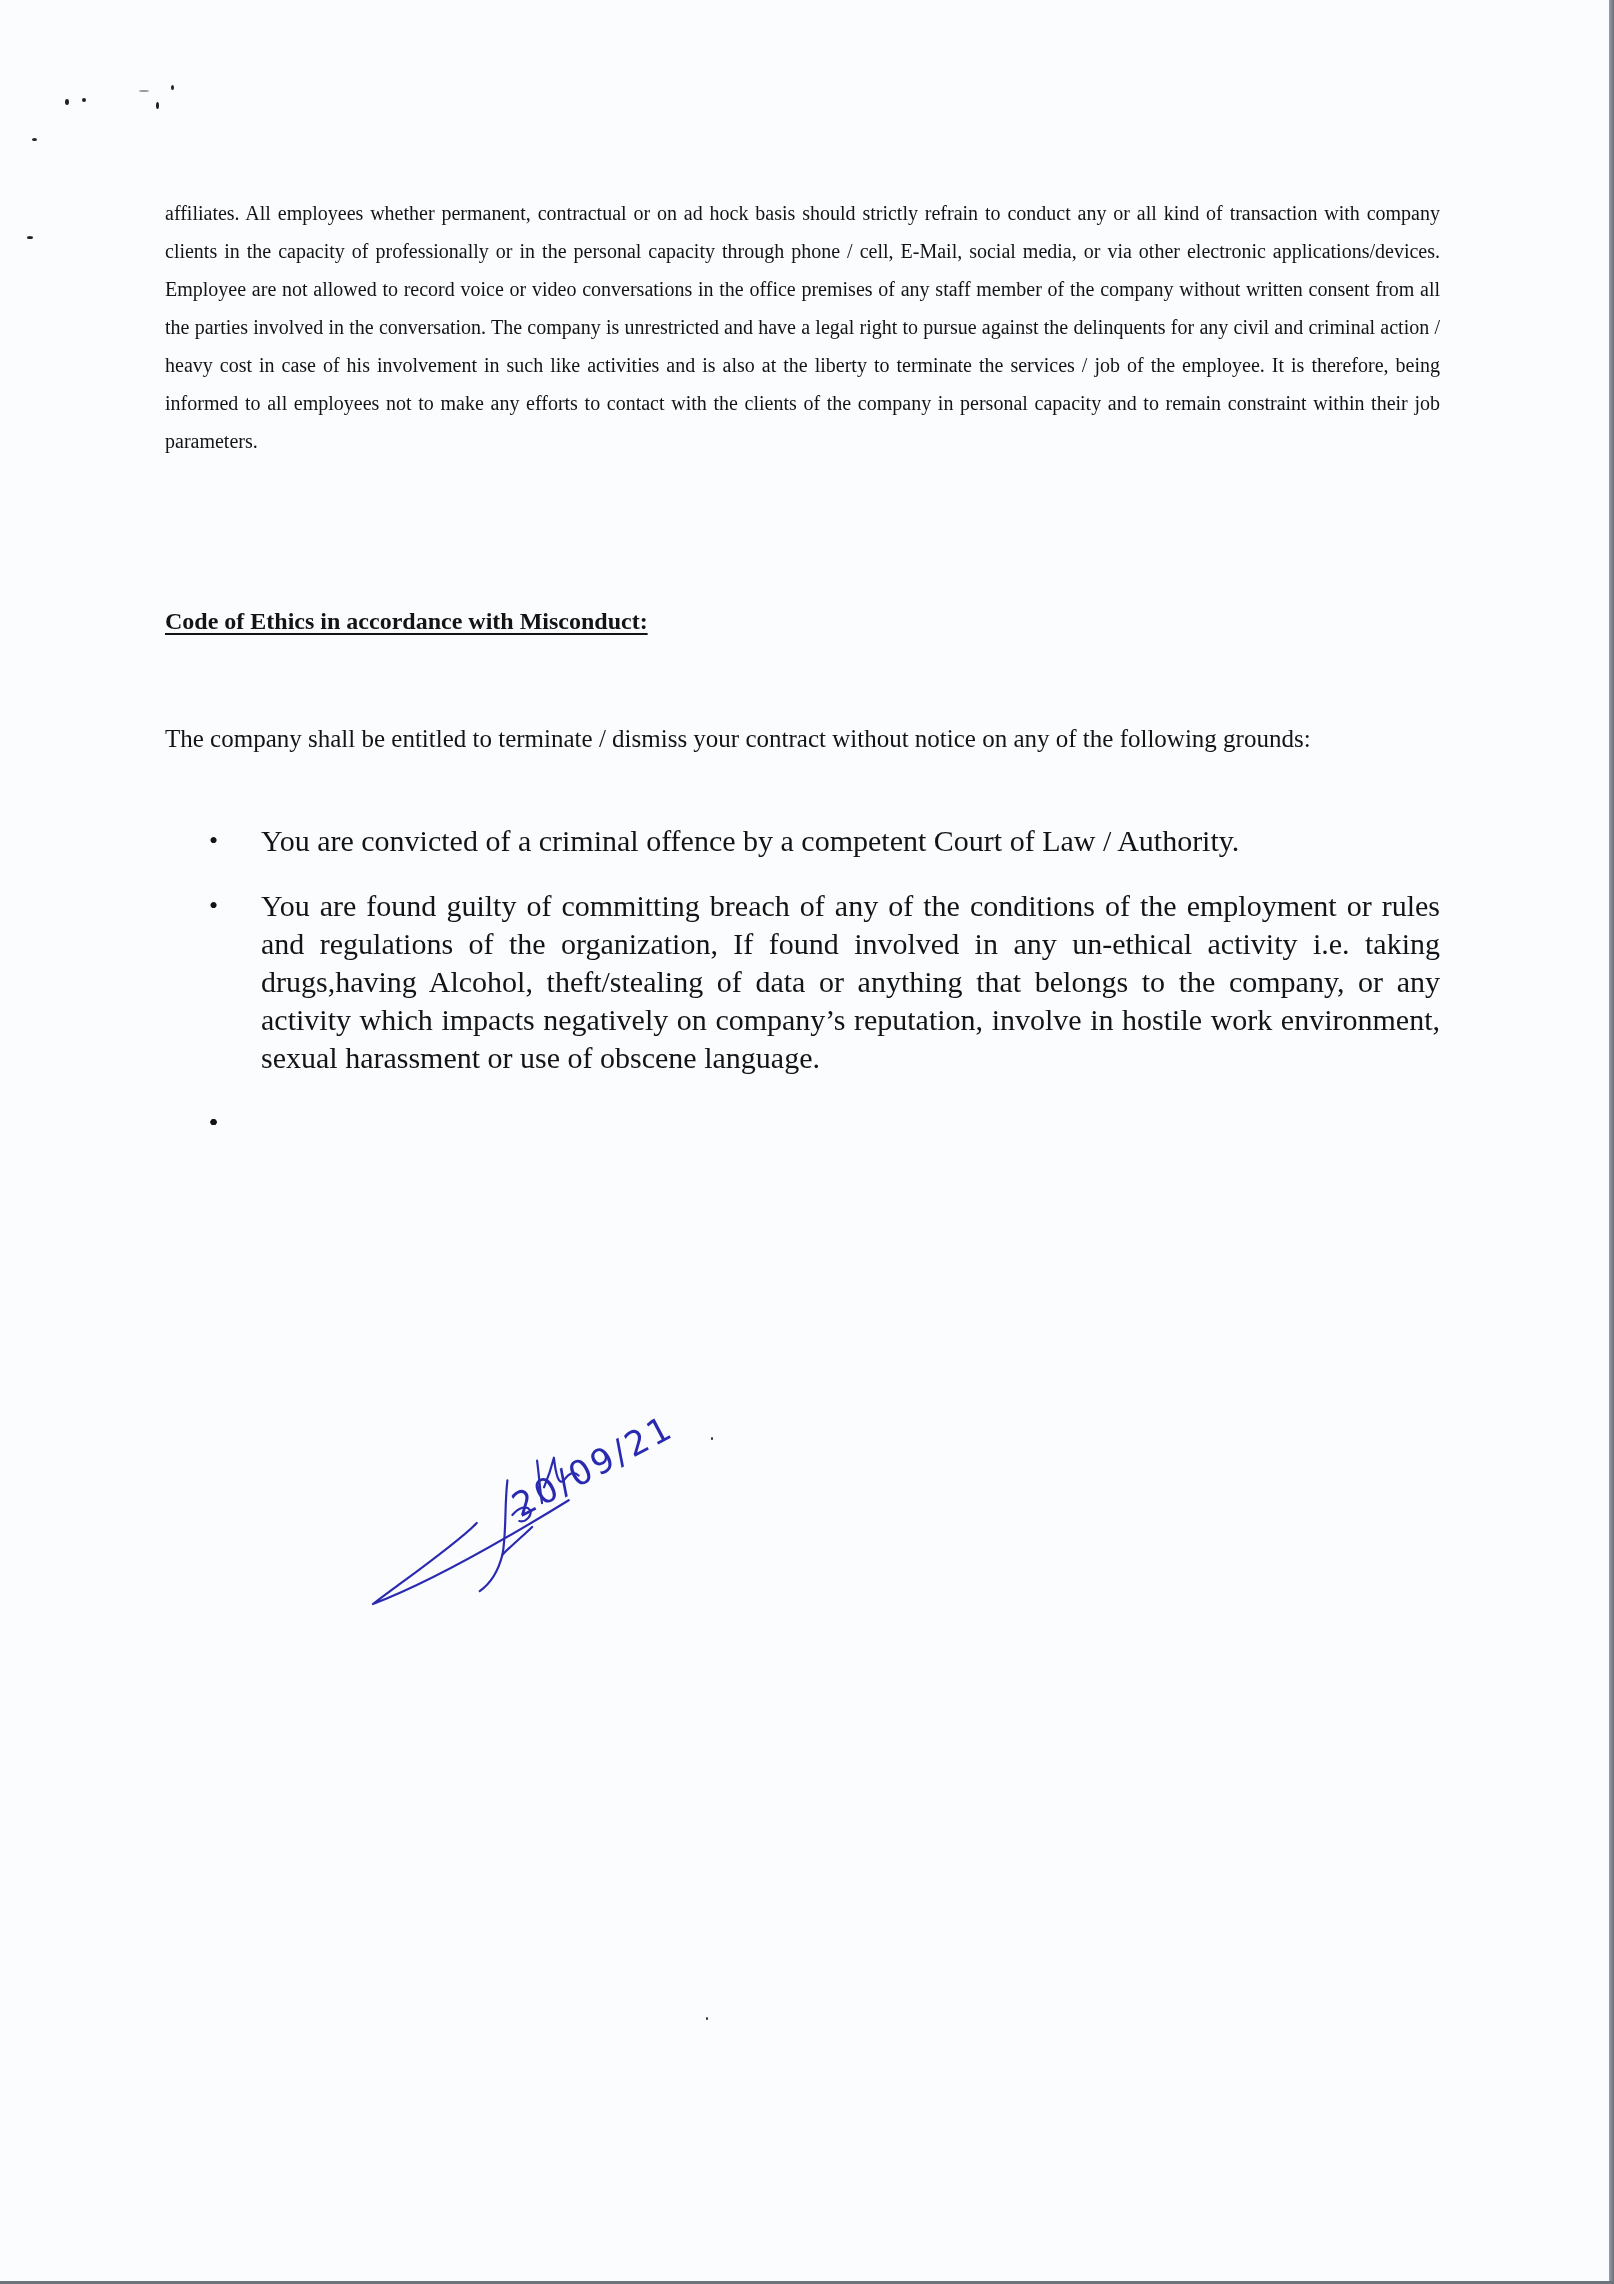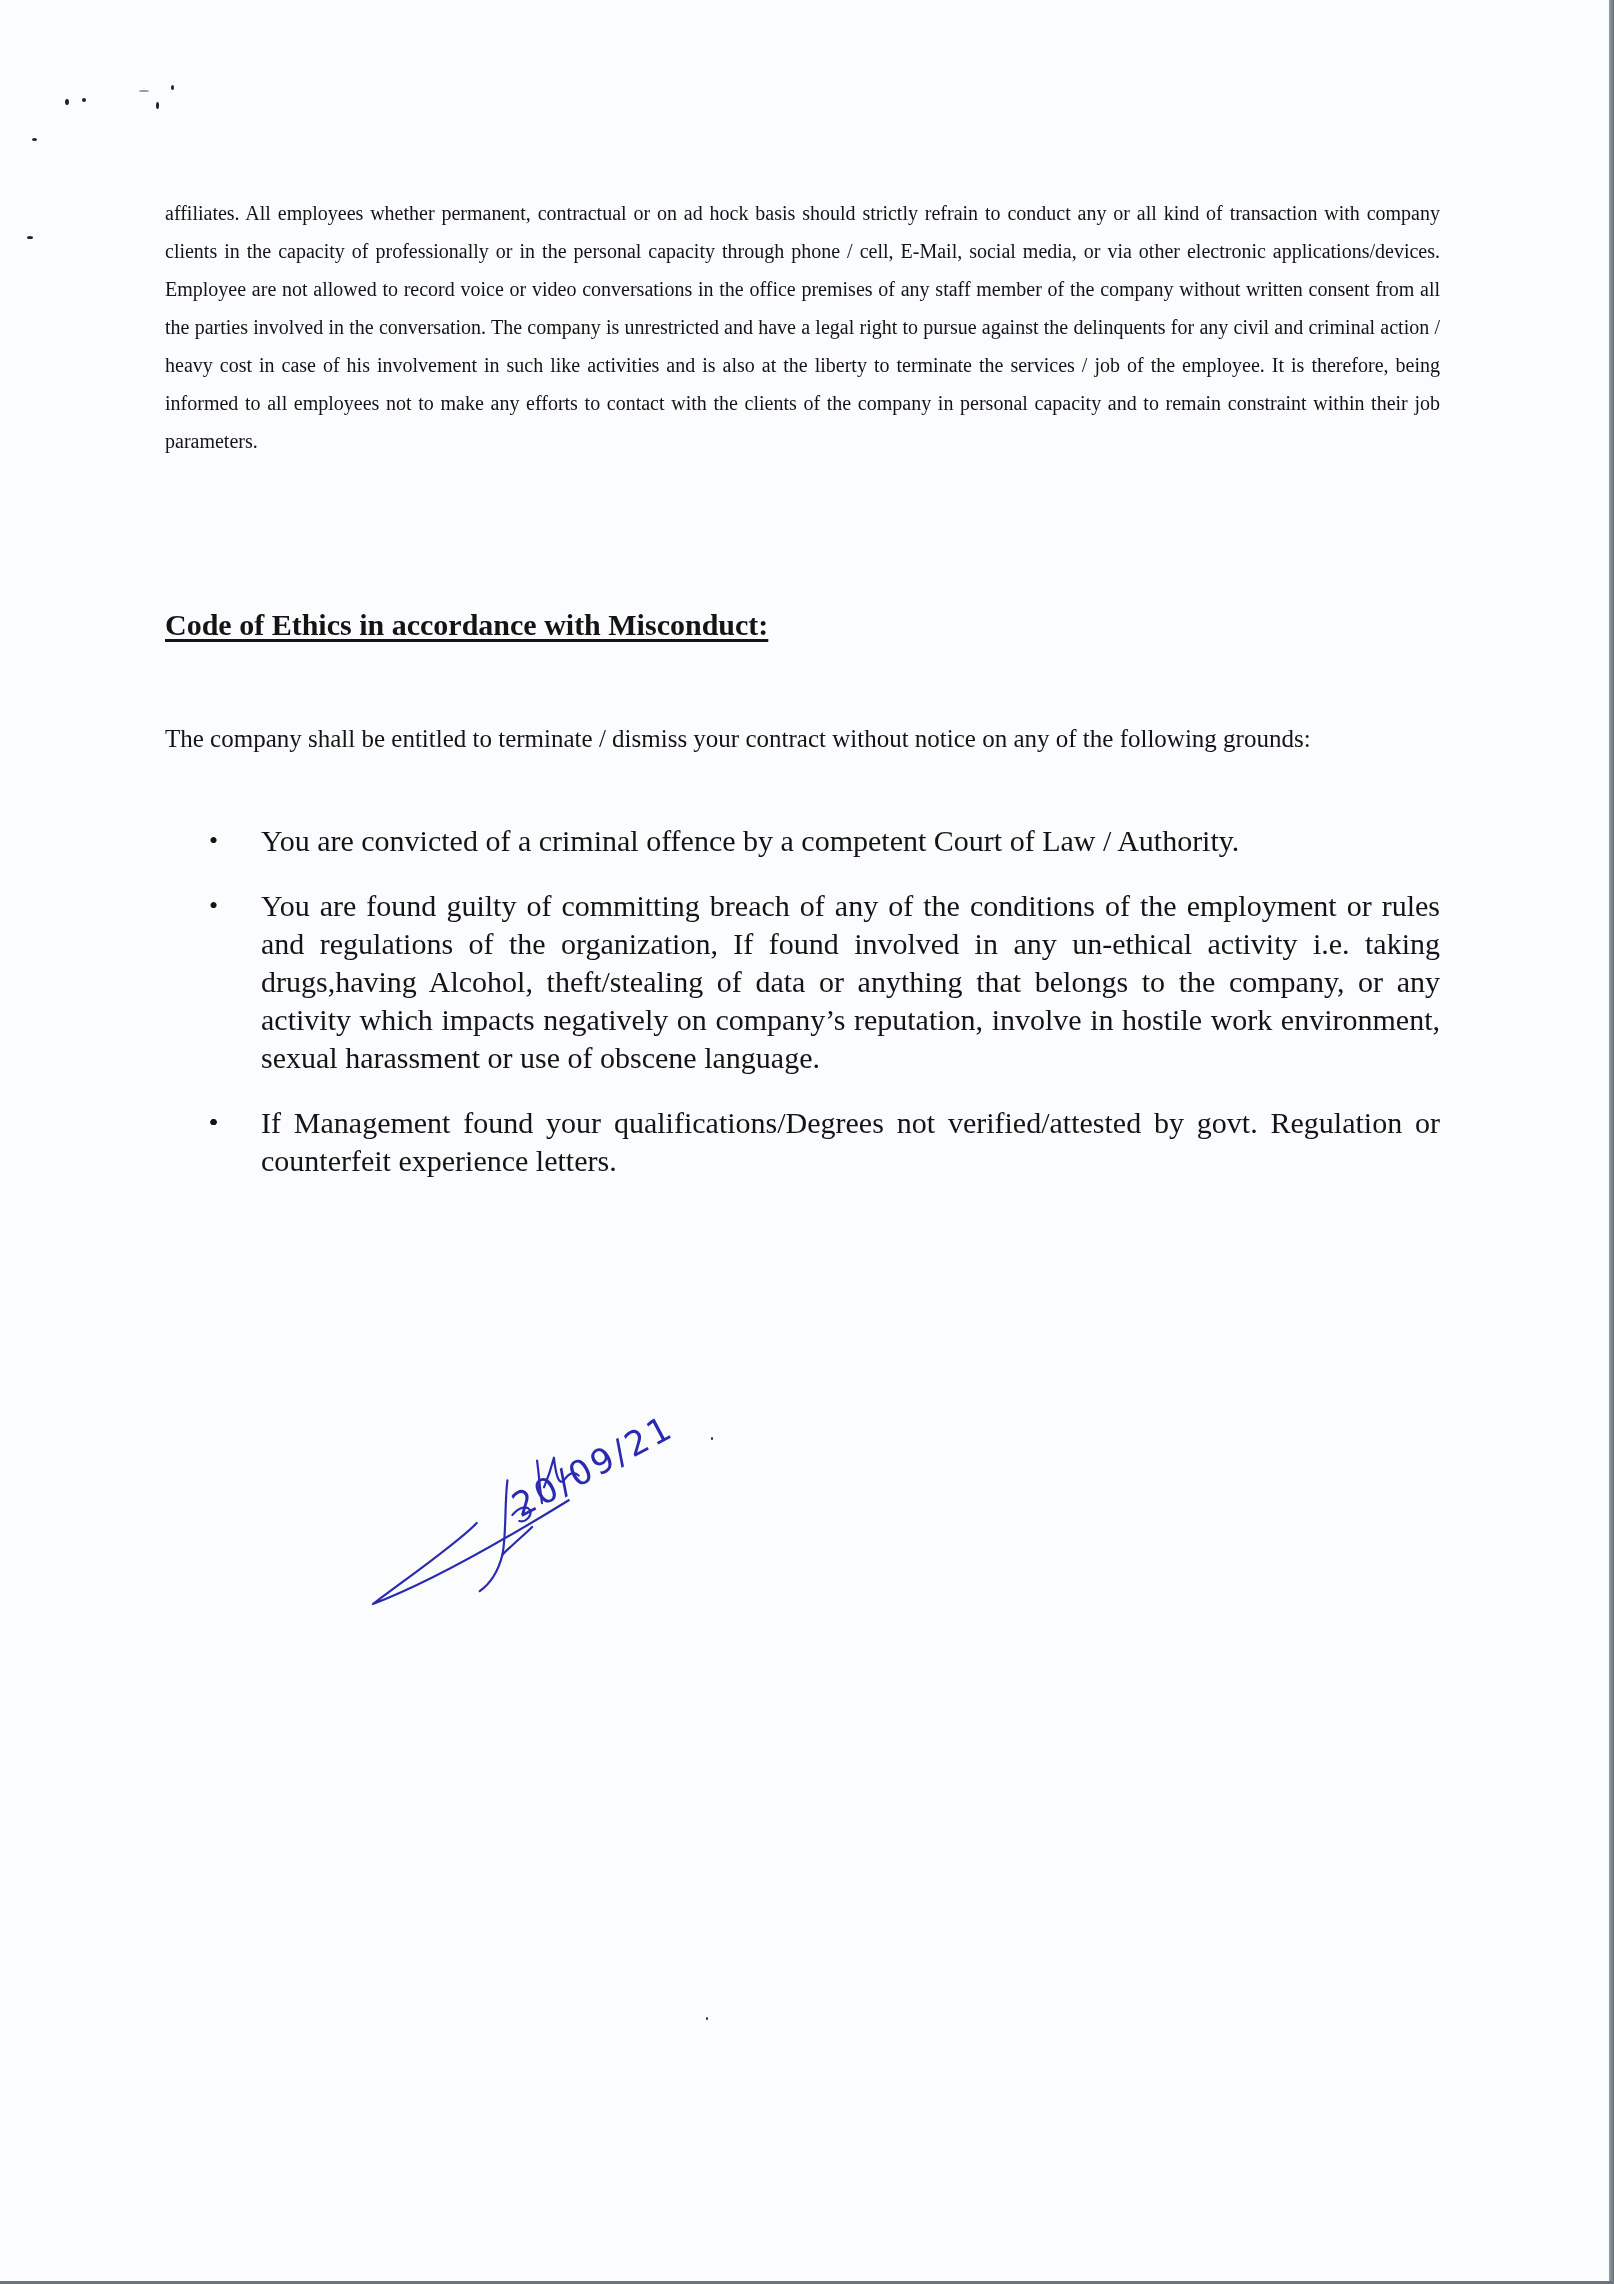--- a/index.html
+++ b/index.html
@@ -19,21 +19,21 @@
     }
     .speck { position: absolute; background: #222; border-radius: 50%; }
     .content {
       position: absolute; left: 165px; top: 194px; width: 1275px;
     }
     .para {
       font-size: 20px; line-height: 38px; text-align: justify; margin: 0;
     }
     .heading {
       position: absolute; left: 165px; top: 608px;
-      font-size: 30px; font-weight: bold; text-decoration: underline;
+      font-size: 24px; font-weight: bold; text-decoration: underline;
       text-underline-offset: 4px; margin: 0;
     }
     .intro {
       position: absolute; left: 165px; top: 720px; width: 1275px;
       font-size: 25px; line-height: 38px; margin: 0;
     }
     .bullets {
       position: absolute; left: 165px; top: 822px; width: 1275px;
       list-style: none; margin: 0; padding: 0;
     }
@@ -88,21 +88,20 @@
     <span>You are found guilty of committing breach of any of the conditions of the employment or rules and regulations of the organization, If found involved in any un-ethical activity i.e. taking drugs,having Alcohol, theft/stealing of data or anything that belongs to the company, or any activity which impacts negatively on company’s reputation, involve in hostile work environment, sexual harassment or use of obscene language.</span>
   </li>
   <li class="bullet">
     <span class="dot">•</span>
   </li>
   <li class="bullet">
     <span class="dot">•</span>
   </li>
   <li class="bullet">
     <span class="dot">•</span>
-    <span>If Management found your qualifications/Degrees not verified/attested by govt. Regulation or counterfeit experience letters.</span>
   </li>
 </ul>
 
 <div class="signature">
   <svg width="356" height="208" viewBox="0 0 360 210">
     <g fill="none" stroke="#2a2ab0" stroke-width="2.2" stroke-linecap="round" stroke-linejoin="round">
       <path d="M110 110 C 90 130, 40 165, 7 190 C 60 170, 140 125, 205 85"></path>
       <path d="M110 110 L 112 108"></path>
       <path d="M143 65 C 140 90, 142 120, 138 140 C 133 160, 125 170, 115 177"></path>
       <path d="M138 140 C 150 128, 160 120, 168 112"></path>

